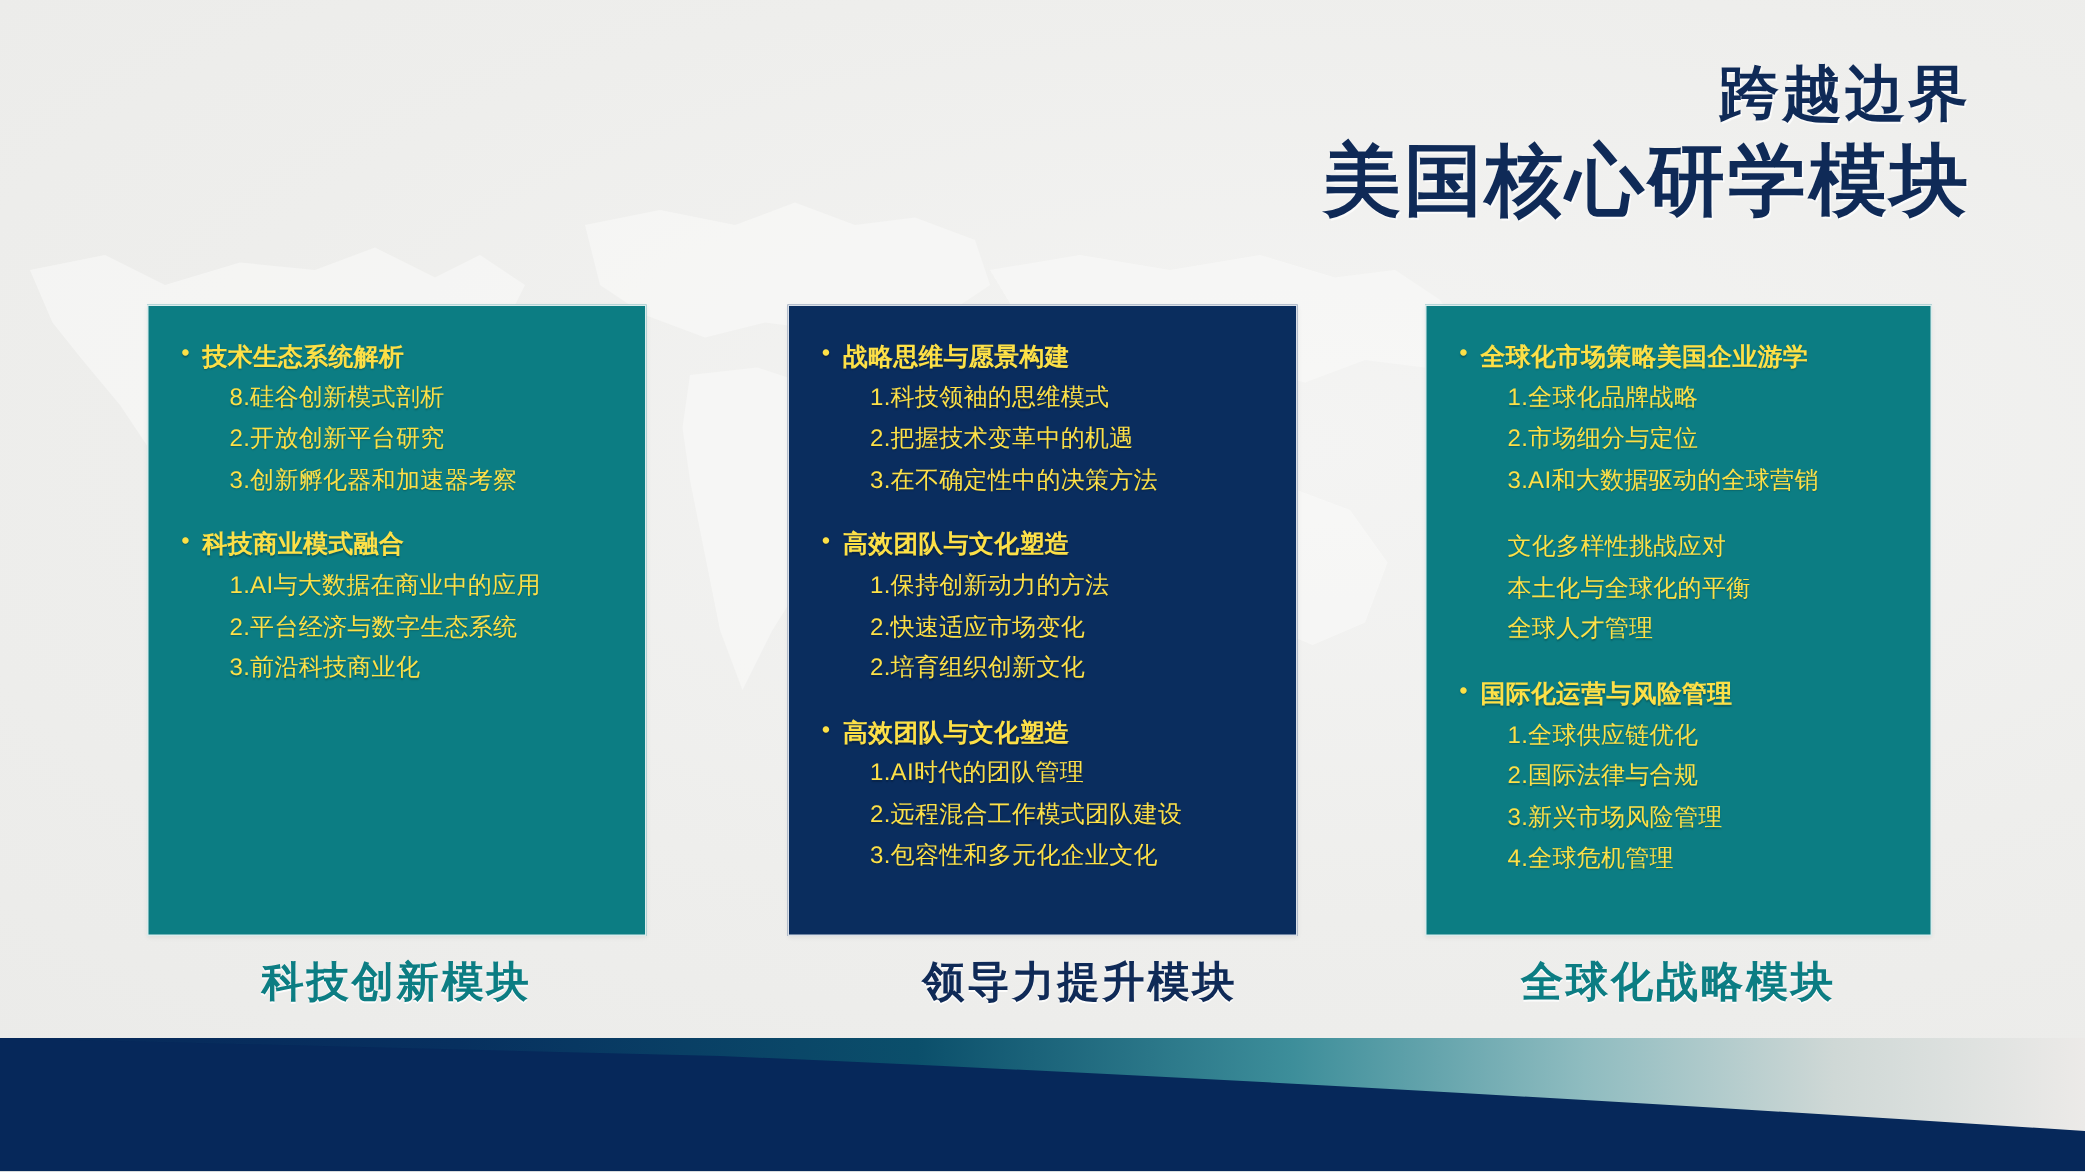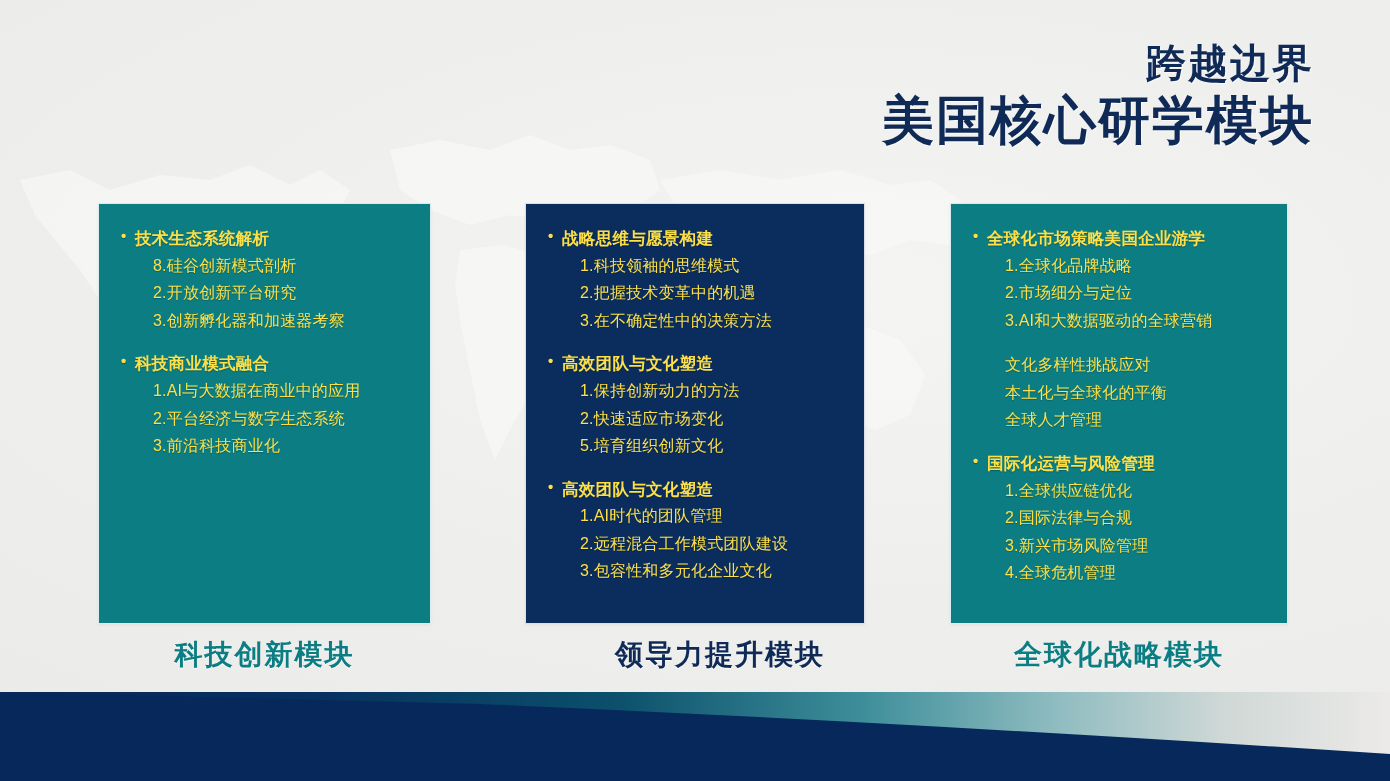--- a/index.html
+++ b/index.html
@@ -187,21 +187,21 @@
             <li class="sub-item">1.科技领袖的思维模式</li>
             <li class="sub-item">2.把握技术变革中的机遇</li>
             <li class="sub-item">3.在不确定性中的决策方法</li>
           </ul>
         </div>
         <div class="group">
           <div class="group-title">高效团队与文化塑造</div>
           <ul class="sub-list">
             <li class="sub-item">1.保持创新动力的方法</li>
             <li class="sub-item">2.快速适应市场变化</li>
-            <li class="sub-item">5.培育组织创新文化</li>
+            <li class="sub-item">2.培育组织创新文化</li>
           </ul>
         </div>
         <div class="group">
           <div class="group-title">高效团队与文化塑造</div>
           <ul class="sub-list">
             <li class="sub-item">1.AI时代的团队管理</li>
             <li class="sub-item">2.远程混合工作模式团队建设</li>
             <li class="sub-item">3.包容性和多元化企业文化</li>
           </ul>
         </div>

